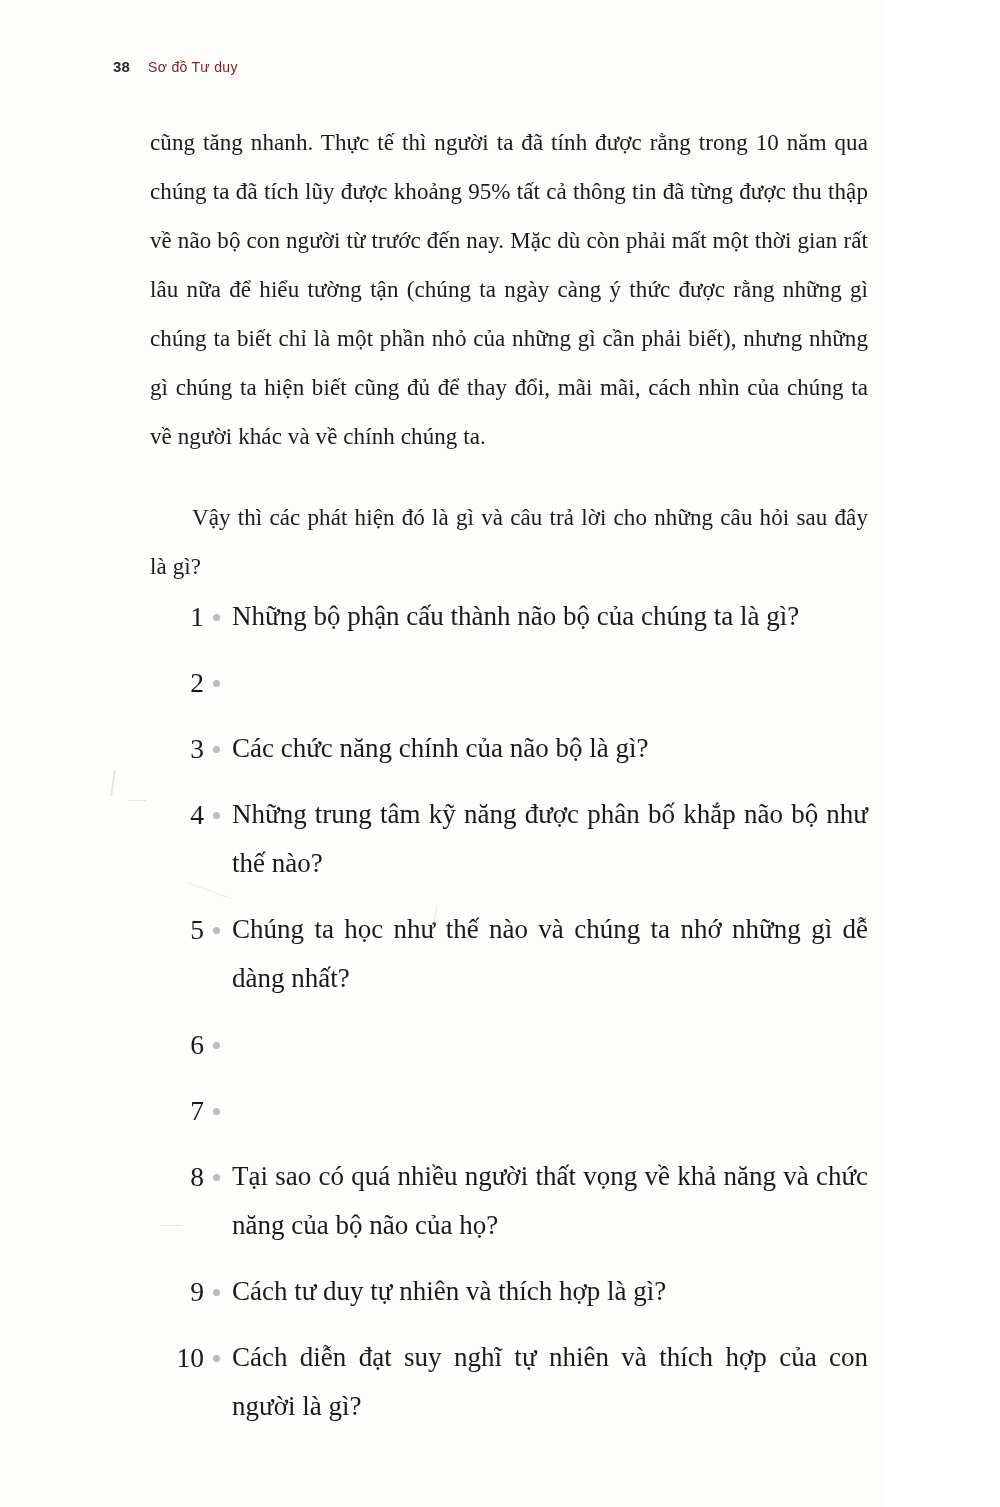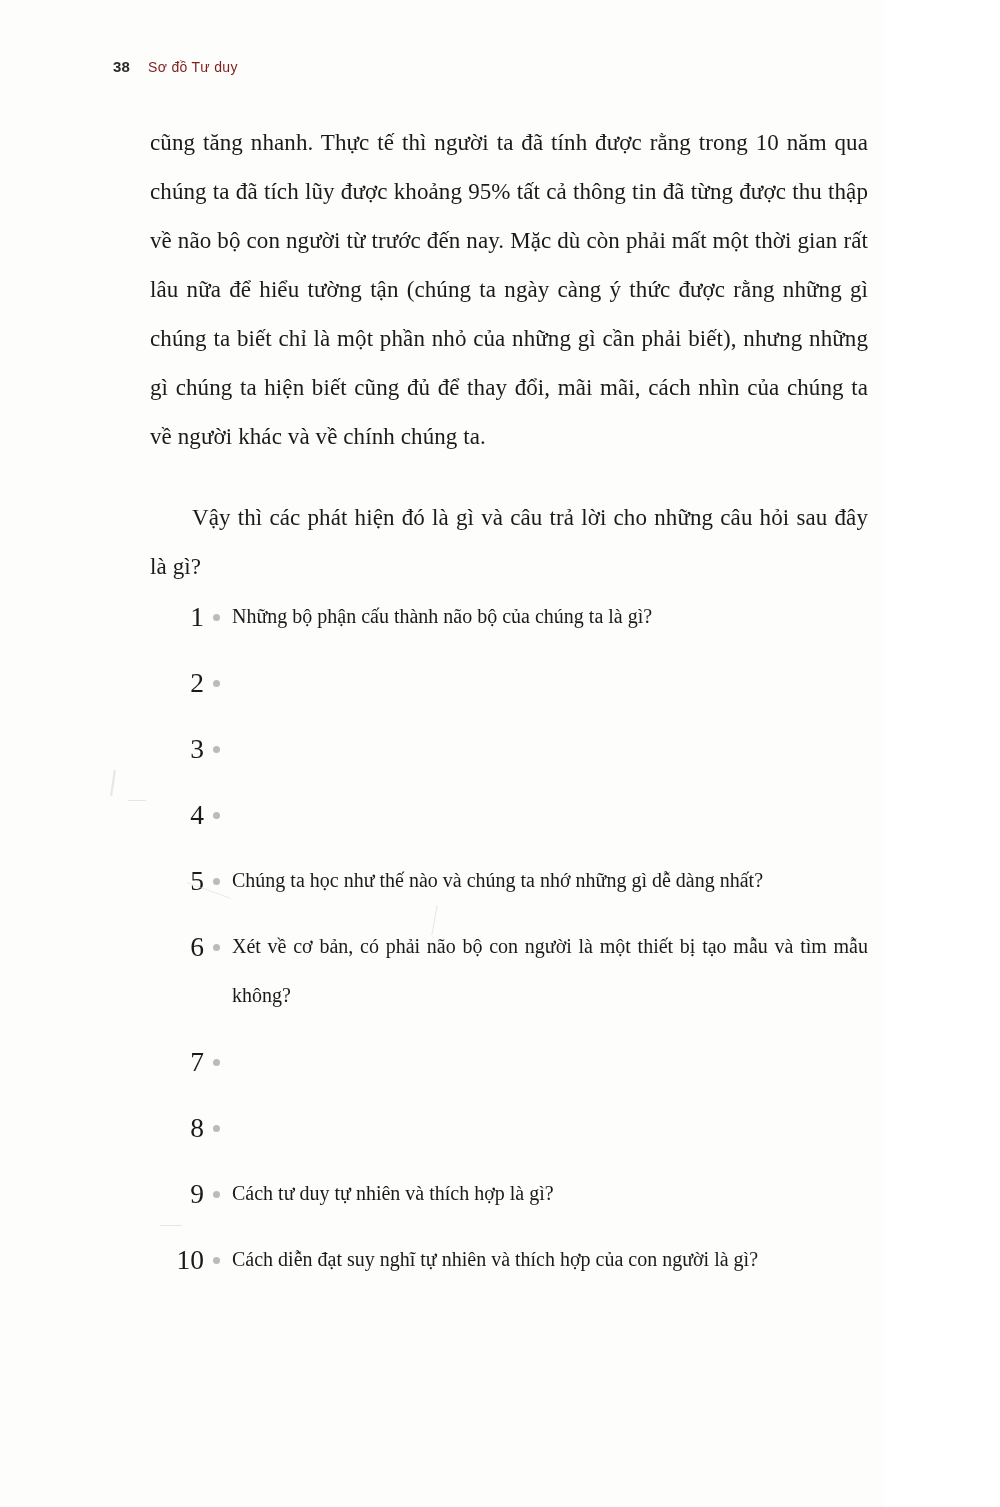--- a/index.html
+++ b/index.html
@@ -97,21 +97,21 @@
     position: absolute;
     left: 9px;
     top: 22px;
     width: 7px;
     height: 7px;
     border-radius: 50%;
     background: #b9bcbd;
   }
   .qtext {
     flex: 1 1 auto;
-    font-size: 20px;
+    font-size: 27px;
     line-height: 49px;
     text-align: justify;
     text-justify: inter-word;
     color: #1a1a1a;
   }
   .qtext.nojust {
     text-align: left;
   }
   
   .artifact {
@@ -146,42 +146,44 @@
       <span class="qdot"></span>
       <span class="qtext nojust">Những bộ phận cấu thành não bộ của chúng ta là gì?</span>
     </li>
     <li class="qitem">
       <span class="qnum">2</span>
       <span class="qdot"></span>
     </li>
     <li class="qitem">
       <span class="qnum">3</span>
       <span class="qdot"></span>
+      <span class="qtext nojust">Các chức năng chính của não bộ là gì?</span>
     </li>
     <li class="qitem">
       <span class="qnum">4</span>
       <span class="qdot"></span>
+      <span class="qtext">Những trung tâm kỹ năng được phân bố khắp não bộ như thế nào?</span>
     </li>
     <li class="qitem">
       <span class="qnum">5</span>
       <span class="qdot"></span>
       <span class="qtext">Chúng ta học như thế nào và chúng ta nhớ những gì dễ dàng nhất?</span>
     </li>
     <li class="qitem">
       <span class="qnum">6</span>
       <span class="qdot"></span>
-      <span class="qtext">Xét về cơ bản, có phải não bộ con người là một thiết bị tạo mẫu và tìm mẫu không?</span>
     </li>
     <li class="qitem">
       <span class="qnum">7</span>
       <span class="qdot"></span>
     </li>
     <li class="qitem">
       <span class="qnum">8</span>
       <span class="qdot"></span>
+      <span class="qtext">Tại sao có quá nhiều người thất vọng về khả năng và chức năng của bộ não của họ?</span>
     </li>
     <li class="qitem">
       <span class="qnum">9</span>
       <span class="qdot"></span>
       <span class="qtext nojust">Cách tư duy tự nhiên và thích hợp là gì?</span>
     </li>
     <li class="qitem">
       <span class="qnum">10</span>
       <span class="qdot"></span>
       <span class="qtext">Cách diễn đạt suy nghĩ tự nhiên và thích hợp của con người là gì?</span>

